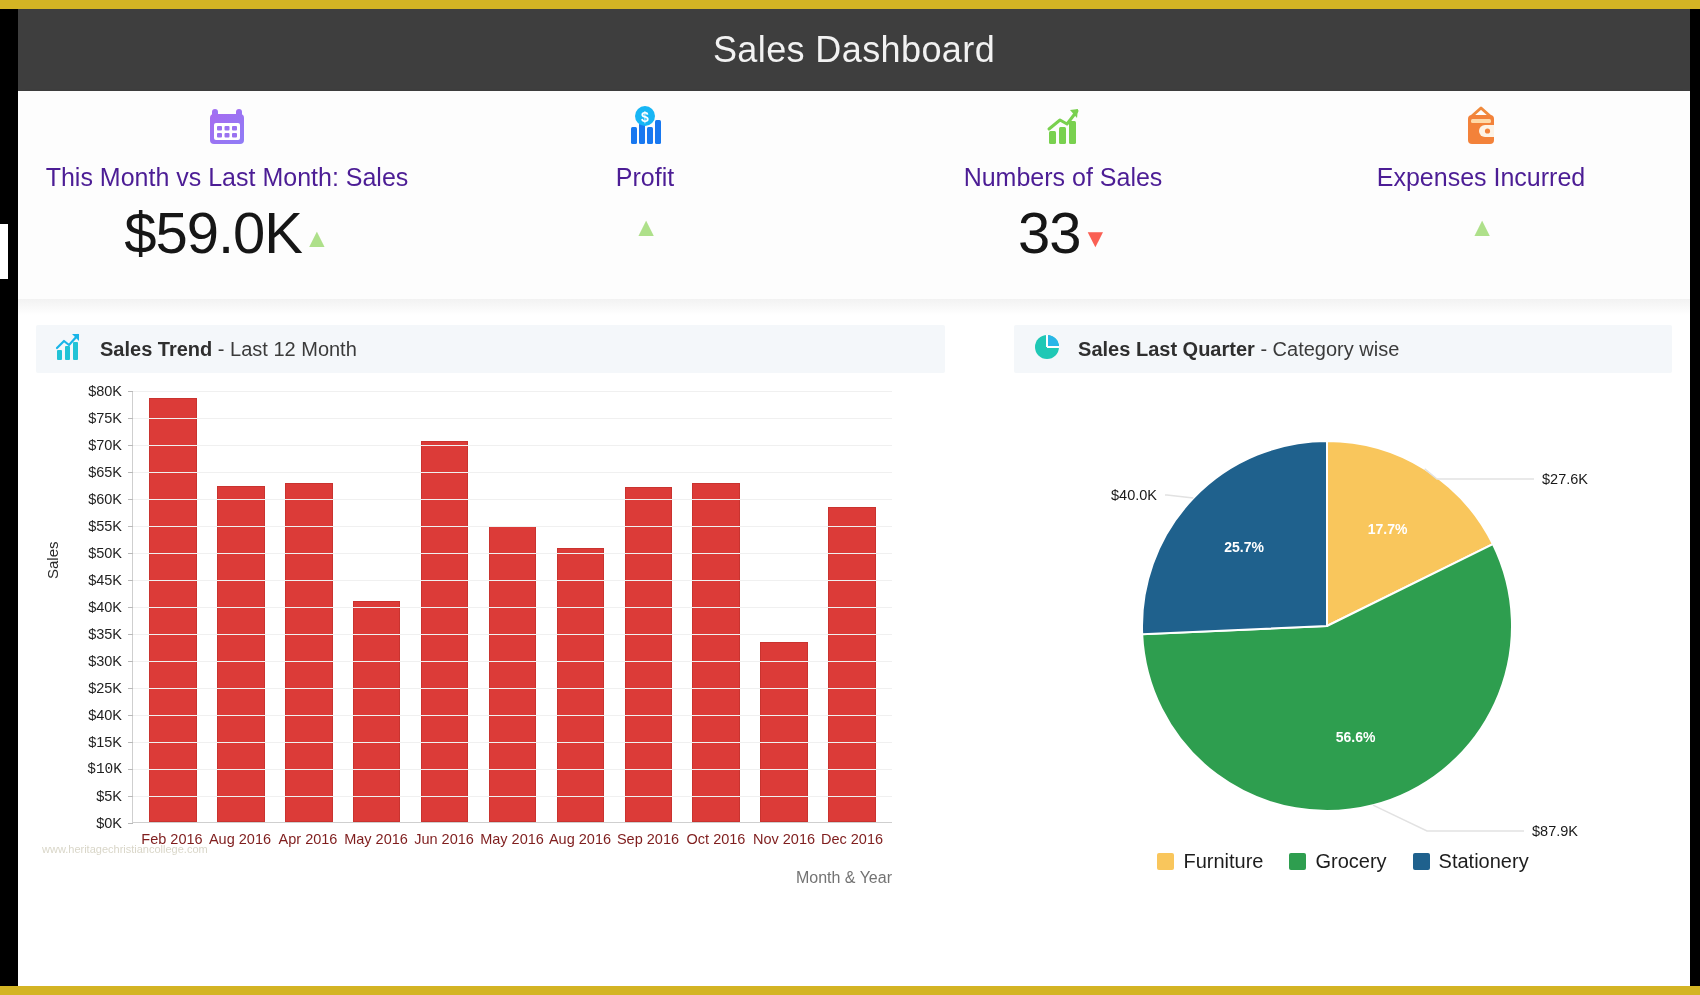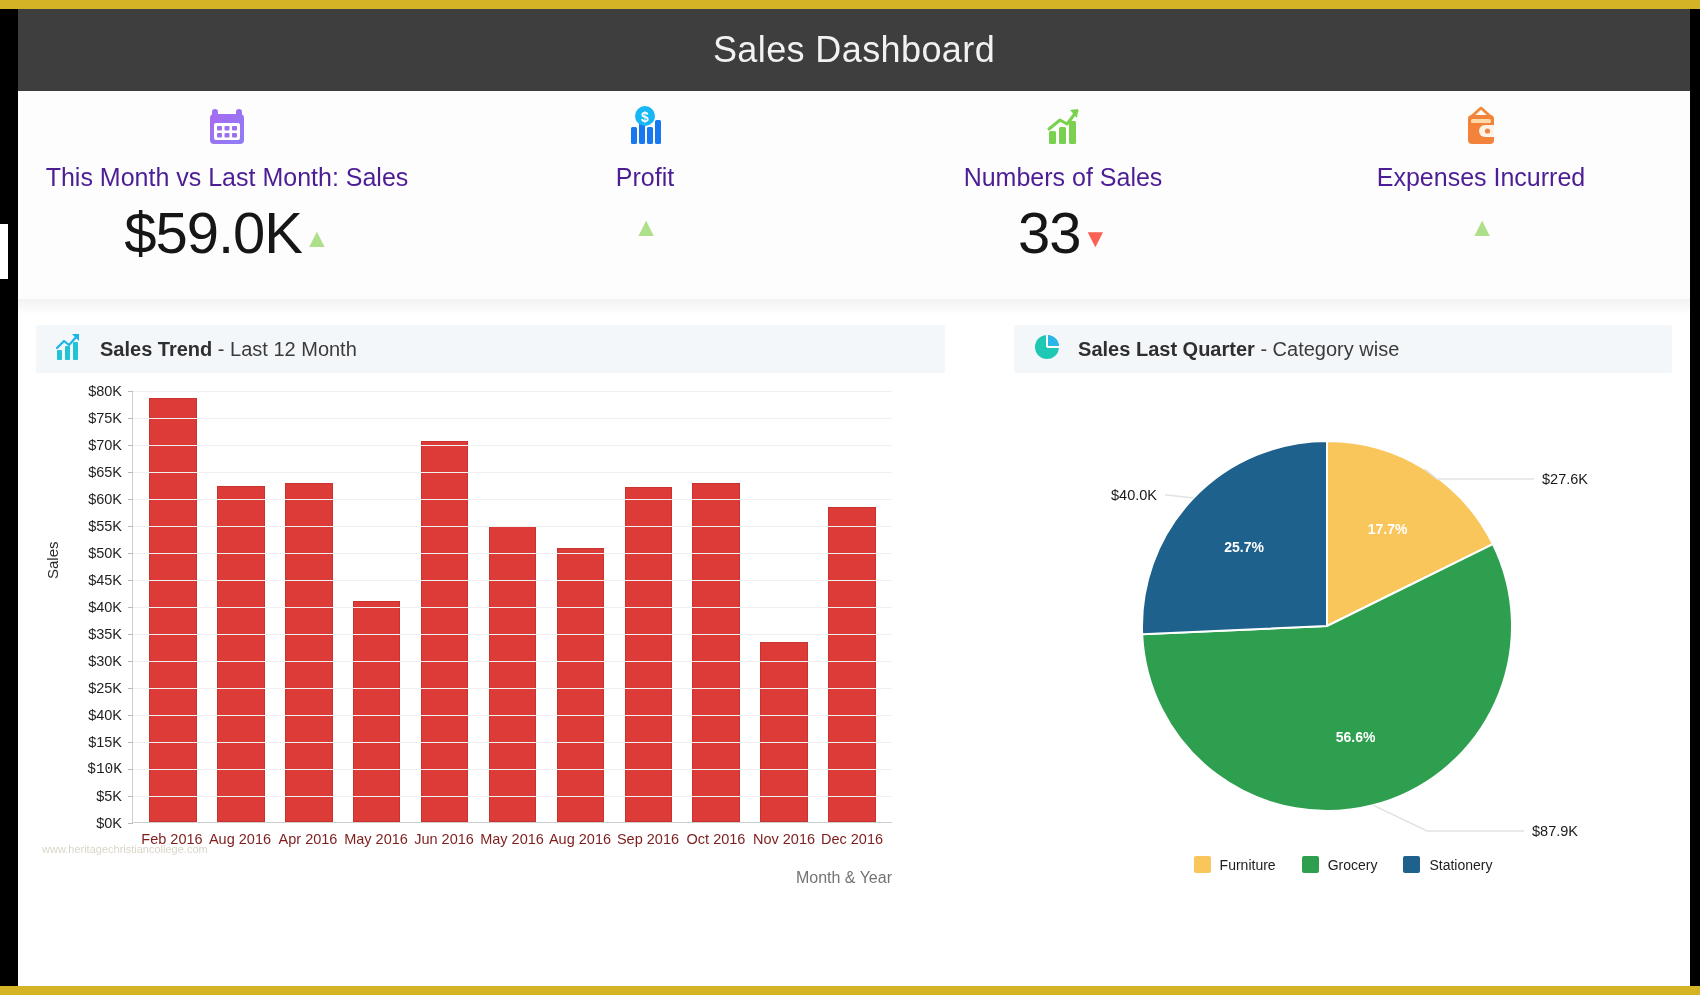--- a/index.html
+++ b/index.html
@@ -130,21 +130,21 @@
   #pie-wrap { position: relative; height: 500px; margin-top: 10px; }
   #pie-svg { position: absolute; left: 28px; top: 28px; }
   .pie-pct { font-size: 14px; fill: #ffffff; font-weight: bold; }
   .pie-callout-text { font-size: 14.5px; fill: #1a1a1a; }
   #legend {
     position: absolute; bottom: 10px; left: 0; right: 0;
     display: flex; justify-content: center; gap: 26px;
   }
   .leg-item { display: flex; align-items: center; gap: 9px; }
   .leg-swatch { width: 17px; height: 17px; border-radius: 2px; }
-  .leg-text { font-size: 14px; color: #1d1d1d; }
+  .leg-text { font-size: 20px; color: #1d1d1d; }
 </style>
 </head>
 <body>
 
 <div id="page">
   <div id="left-rail">
     <div id="left-rail-nub"></div>
   </div>
   <div id="right-rail"></div>
 

